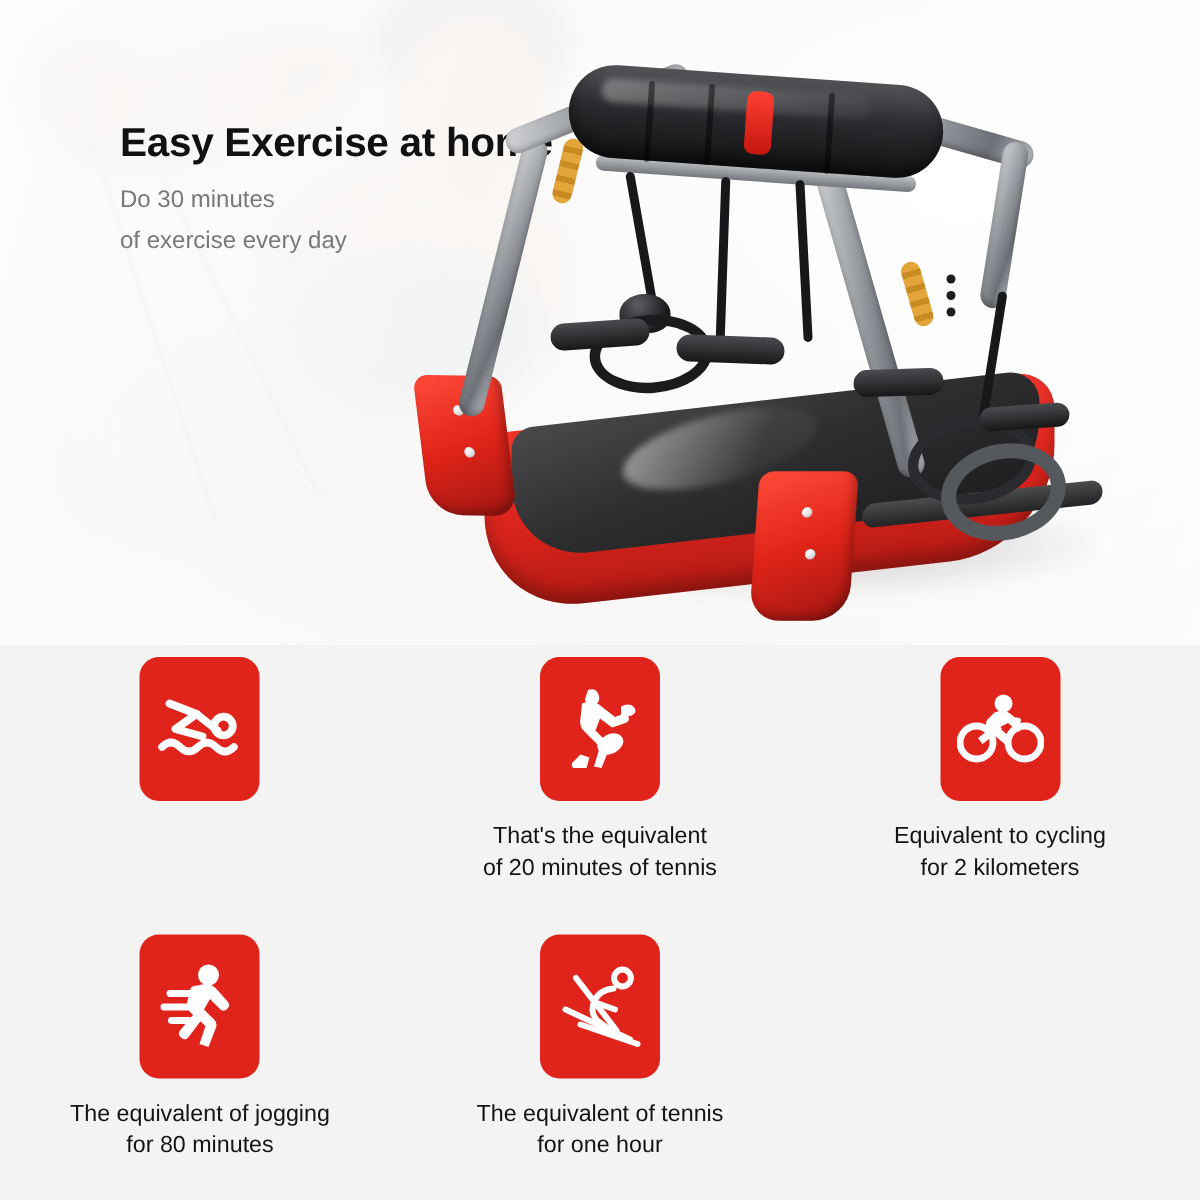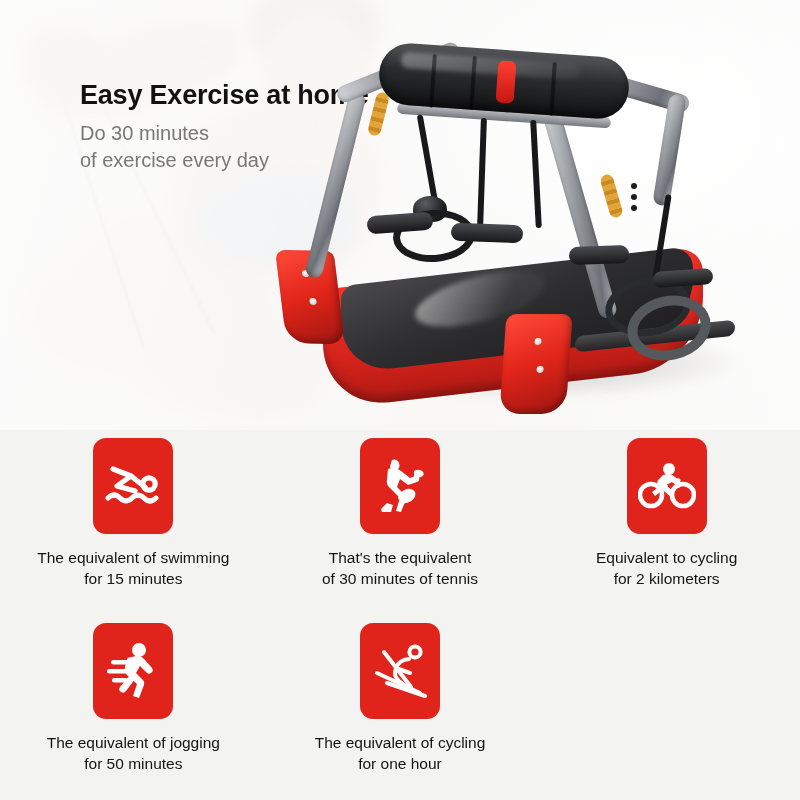--- a/index.html
+++ b/index.html
@@ -51,21 +51,21 @@
                background: linear-gradient(105deg, rgba(255,255,255,.80) 0%, rgba(255,255,255,.62) 38%,
                            rgba(255,255,255,.50) 62%, rgba(255,255,255,.78) 100%); }
 
   .headline {
     position: absolute; left: 80px; top: 80px;
     font-size: 27px; font-weight: bold; color: #111111;
     letter-spacing: -0.2px; white-space: nowrap;
   }
   .sub {
     position: absolute; left: 80px; top: 120px;
-    font-size: 20px; color: #787878; line-height: 27px; white-space: pre-line;
+    font-size: 16px; color: #787878; line-height: 27px; white-space: pre-line;
   }
 
   
   .product { position: absolute; left: 275px; top: 28px; width: 510px; height: 400px; }
   .p { position: absolute; }
 
   .shadow-main {
     left: 60px; top: 300px; width: 400px; height: 70px; border-radius: 50%;
     background: radial-gradient(ellipse at center, rgba(110,105,105,.34) 0%, rgba(140,135,135,.12) 55%, rgba(255,255,255,0) 75%);
     filter: blur(5px);
@@ -301,40 +301,38 @@
       <div class="tile">
         <svg width="56" height="46" viewBox="0 0 56 46">
           <g fill="none" stroke="#fff" stroke-width="5.2" stroke-linecap="round" stroke-linejoin="round">
             <path d="M8 6 L26 13 L12 23 L30 28"></path>
             <path d="M26 13 L40 24"></path>
             <circle cx="44" cy="21" r="6.2"></circle>
           </g>
           <path d="M3 35 q6 -6 12 0 q6 6 12 0 q6 -6 12 0 q6 6 12 0" fill="none" stroke="#fff" stroke-width="5" stroke-linecap="round"></path>
         </svg>
       </div>
-      <div class="caption">The equivalent of swimming
-for 15 minutes</div>
     </div>
 
 
     <div class="cell">
       <div class="tile">
         <svg width="52" height="58" viewBox="0 0 52 58">
           <g fill="#fff">
             <path d="M18 3 q5 -2 7 3 q2 5 -3 7 q-6 1 -6 -4 z"></path>
             <path d="M14 12 q8 -3 13 2 l9 7 l5 -2 q3 -1 4 2 q1 3 -2 4 l-9 3 l-8 -6 l-3 8 l7 7 q3 4 1 8 l-4 10 l-5 -1 l3 -10 q1 -3 -1 -5 l-9 -9 q-3 -3 -2 -8 l1 -10 z"></path>
             <path d="M40 14 q6 -3 9 1 q2 3 -2 5 l-7 2 z"></path>
             <ellipse cx="33" cy="39" rx="9" ry="6.5" transform="rotate(-28 33 39)"></ellipse>
             <path d="M24 40 l6 -3 l2 4 l-6 3 z"></path>
             <path d="M13 46 l6 2 l-2 7 l-9 0 q-2 -3 1 -5 z"></path>
           </g>
         </svg>
       </div>
       <div class="caption">That's the equivalent
-of 30 minutes of tennis</div>
+of 20 minutes of tennis</div>
     </div>
 
     <div class="cell">
       <div class="tile">
         <svg width="58" height="48" viewBox="0 0 58 48">
           <g fill="none" stroke="#fff" stroke-width="4.6">
             <circle cx="13" cy="33" r="11"></circle>
             <circle cx="45" cy="33" r="11"></circle>
           </g>
           <g fill="#fff">
@@ -356,34 +354,34 @@
             <circle cx="33" cy="8" r="7"></circle>
             <path d="M26 15 q8 -3 13 3 l7 8 q2 3 -1 5 q-3 2 -5 -1 l-6 -6 l-4 7 l7 7 q2 2 1 5 l-5 13 l-6 -2 l4 -12 l-10 -9 q-3 -3 -2 -8 l2 -8 q1 -2 5 -2 z"></path>
             <path d="M24 33 l5 4 l-9 12 q-2 3 -5 1 q-3 -2 -1 -5 z"></path>
             <rect x="5" y="18" width="18" height="4.6" rx="2.3"></rect>
             <rect x="1" y="27" width="21" height="4.6" rx="2.3"></rect>
             <rect x="6" y="36" width="16" height="4.6" rx="2.3"></rect>
           </g>
         </svg>
       </div>
       <div class="caption">The equivalent of jogging
-for 50 minutes</div>
+for 80 minutes</div>
     </div>
 
     <div class="cell">
       <div class="tile">
         <svg width="58" height="56" viewBox="0 0 58 56">
           <g fill="none" stroke="#fff" stroke-width="4" stroke-linecap="round" stroke-linejoin="round">
             <circle cx="44" cy="9" r="5.6"></circle>
             <path d="M38 16 q-10 1 -13 9 q-3 8 3 13 l8 6"></path>
             <path d="M25 25 l14 5"></path>
             <path d="M13 9 L40 44"></path>
             <path d="M6 30 L49 50"></path>
             <path d="M16 40 L54 53"></path>
           </g>
         </svg>
       </div>
-      <div class="caption">The equivalent of cycling
+      <div class="caption">The equivalent of tennis
 for one hour</div>
     </div>
 
   </div>
 </div>
 
 </body></html>

